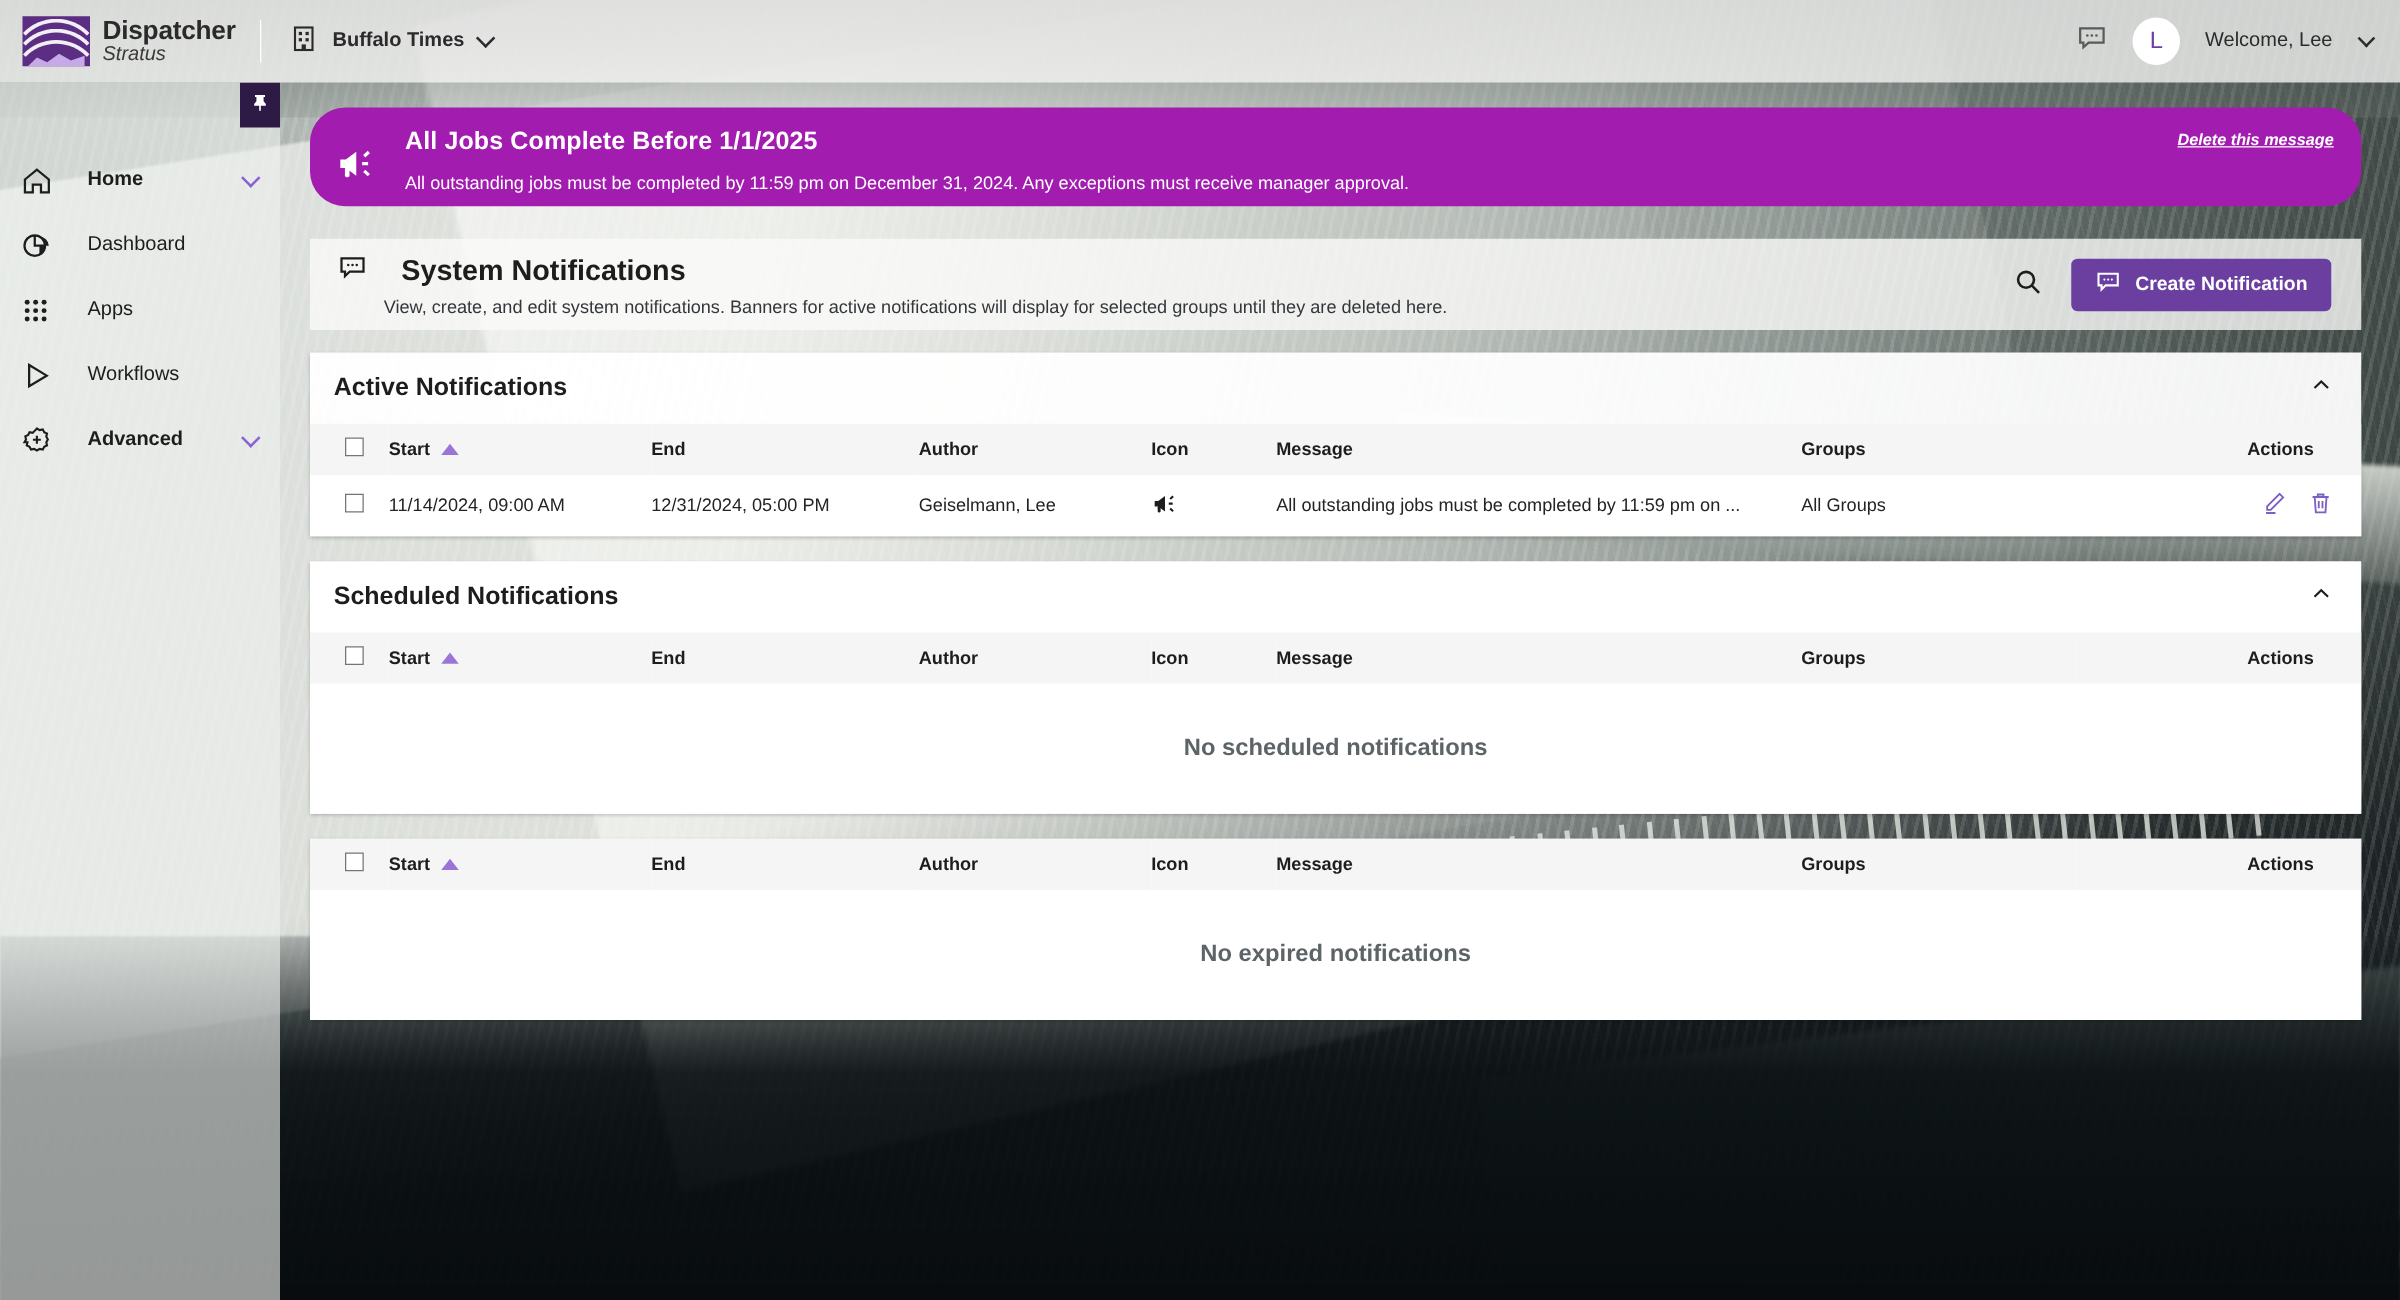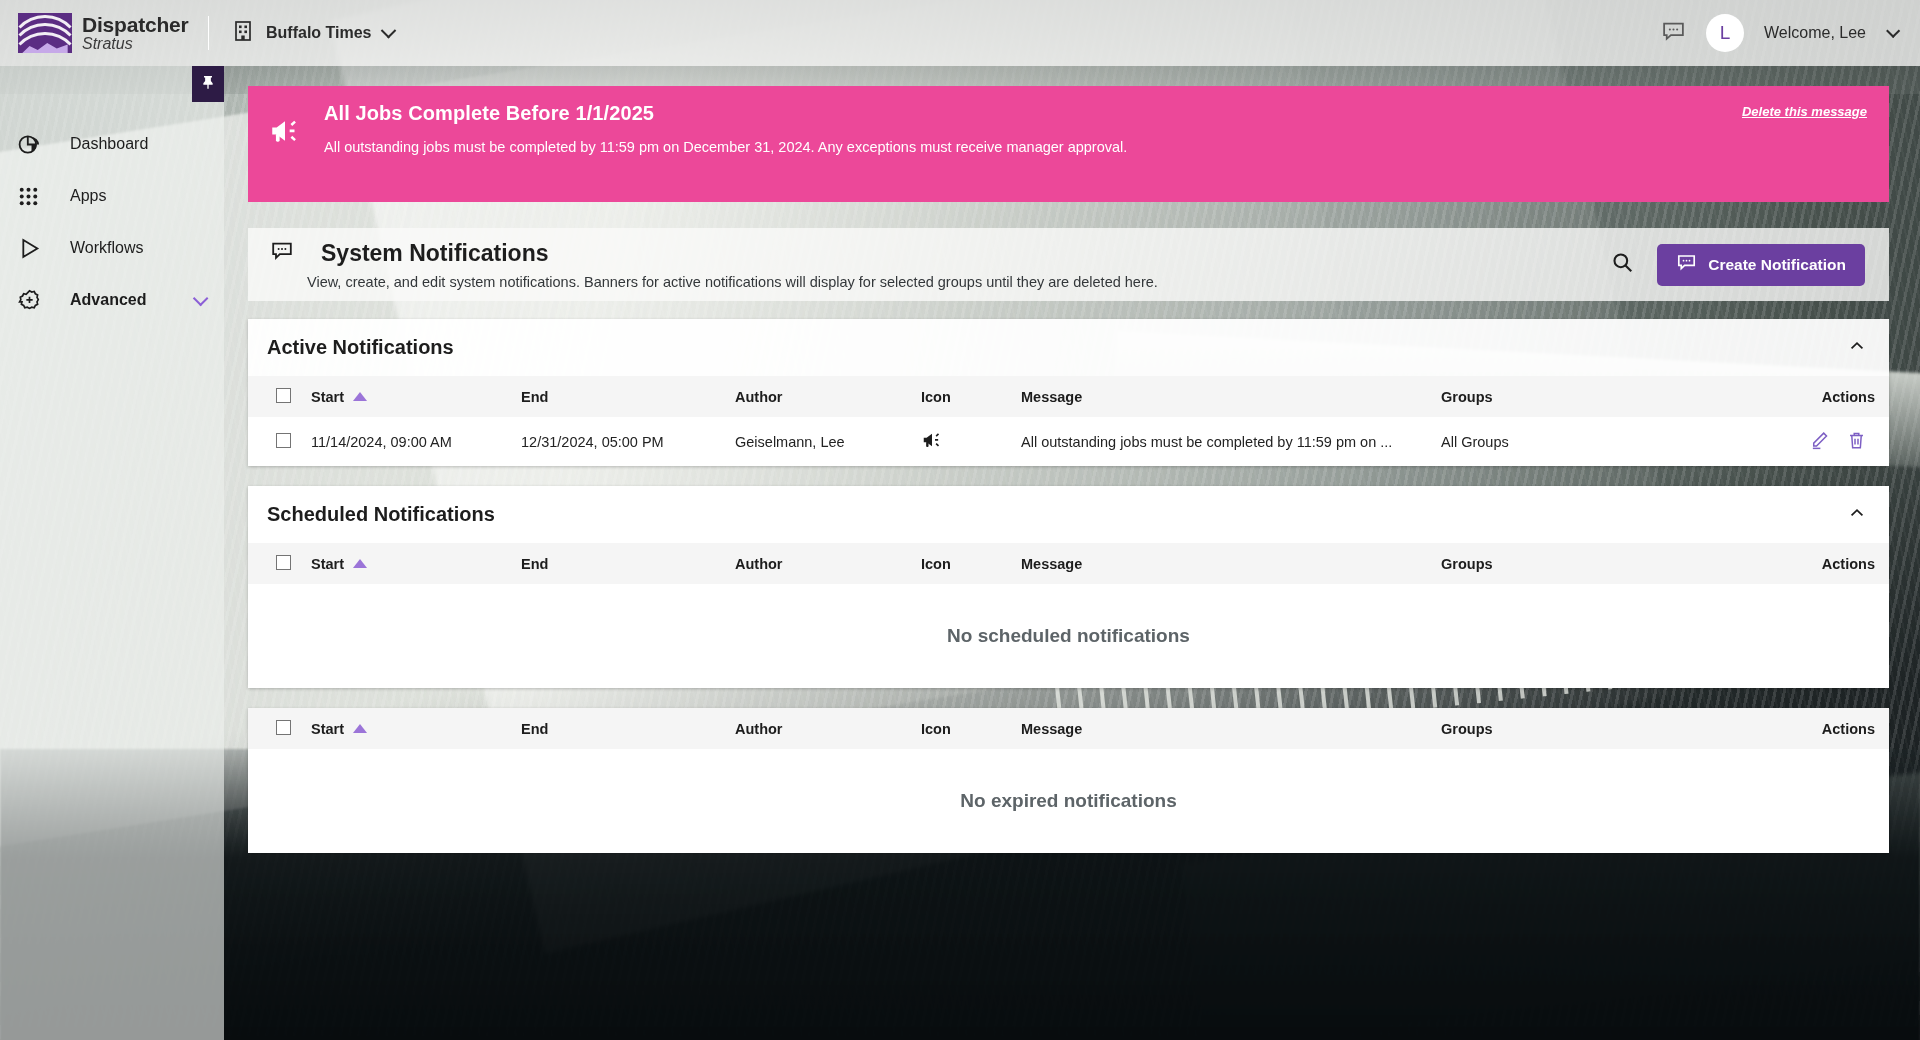--- a/index.html
+++ b/index.html
@@ -130,22 +130,22 @@
   .nav-chev {
     margin-left: auto; width: 11px; height: 11px;
     border-right: 2.4px solid #8b5fd6; border-bottom: 2.4px solid #8b5fd6;
     transform: rotate(45deg) translateY(-3px);
   }
 
   
   #main { position: absolute; left: 224px; top: 66px; width: 1696px; height: 974px; z-index: 20; }
 
   #banner {
-    margin: 20px 31px 0 24px; height: 116px; background: #ec4899;
-    display: flex; align-items: flex-start; padding: 14px 22px 0 20px; position: relative;
+    margin: 20px 31px 0 24px; height: 79px; background: #a21caf;
+    display: flex; align-items: flex-start; padding: 14px 22px 0 20px; position: relative; border-radius: 28px;
   }
   #banner .bn-icon { width: 56px; padding-top: 14px; flex: none; }
   #banner .bn-body { padding-top: 2px; }
   #banner-title { font-size: 20px; font-weight: 700; color: #fff; letter-spacing: .1px; }
   #banner-text { font-size: 14.5px; color: #fff; margin-top: 14px; }
   #banner-delete {
     position: absolute; right: 22px; top: 18px;
     font-size: 13px; font-weight: 700; font-style: italic; color: #fff;
     text-decoration: underline; cursor: pointer;
   }
@@ -184,21 +184,21 @@
     text-align: left; font-size: 14.5px; font-weight: 700; color: #1d1d1d;
     padding: 0; vertical-align: middle;
   }
   th.c-check { width: 63px; padding-left: 28px; }
   th.c-start { width: 210px; }
   th.c-end   { width: 214px; }
   th.c-author{ width: 186px; }
   th.c-icon  { width: 100px; }
   th.c-msg   { width: 420px; }
   th.c-groups{ width: 220px; }
-  th.c-actions{ text-align: right; padding-right: 14px; }
+  th.c-actions{ text-align: right; padding-right: 38px; }
   .th-sortable { display: inline-flex; align-items: center; gap: 9px; cursor: pointer; }
   .sort-tri {
     width: 0; height: 0; border-left: 7px solid transparent; border-right: 7px solid transparent;
     border-bottom: 9px solid #9b74d8;
   }
   tbody tr { height: 49px; background: #fff; }
   td { font-size: 14.5px; color: #232323; padding: 0; vertical-align: middle; }
   td.c-check { padding-left: 28px; }
   td.c-actions { text-align: right; padding-right: 22px; }
   .cbx {
@@ -279,20 +279,29 @@
   <div id="pin-button">
     <span>
       <svg width="16" height="16" viewBox="0 0 24 24" fill="#ffffff">
         <path d="M6 3h12v2.4h-1.7v5.2l2.7 3.3v2.1H13V22h-2v-6h-6v-2.1l2.7-3.3V5.4H6z"></path>
       </svg>
     </span>
   </div>
 
   <div id="nav">
 
+    <div class="nav-item">
+      <span class="nav-icon">
+        <svg width="27" height="27" viewBox="0 0 24 24" fill="none" stroke="#1d1d1d" stroke-width="1.6">
+          <path d="M3.5 11.2 12 4.2l8.5 7v9.1h-5.6v-5.4H9.1v5.4H3.5z"></path>
+        </svg>
+      </span>
+      <span class="nav-label bold">Home</span>
+      <span class="nav-chev"></span>
+    </div>
 
     <div class="nav-item">
       <span class="nav-icon">
         <svg width="27" height="27" viewBox="0 0 24 24" fill="none" stroke="#1d1d1d" stroke-width="1.6">
           <circle cx="10.5" cy="12" r="7.3"></circle>
           <path d="M13.8 5.3A7.3 7.3 0 0 1 13.8 18.7V12h6.7A7.3 7.3 0 0 0 13.8 5.3z" fill="#1d1d1d" stroke="none"></path>
           <path d="M10.5 4.7V12h7.3"></path>
         </svg>
       </span>
       <span class="nav-label">Dashboard</span>

